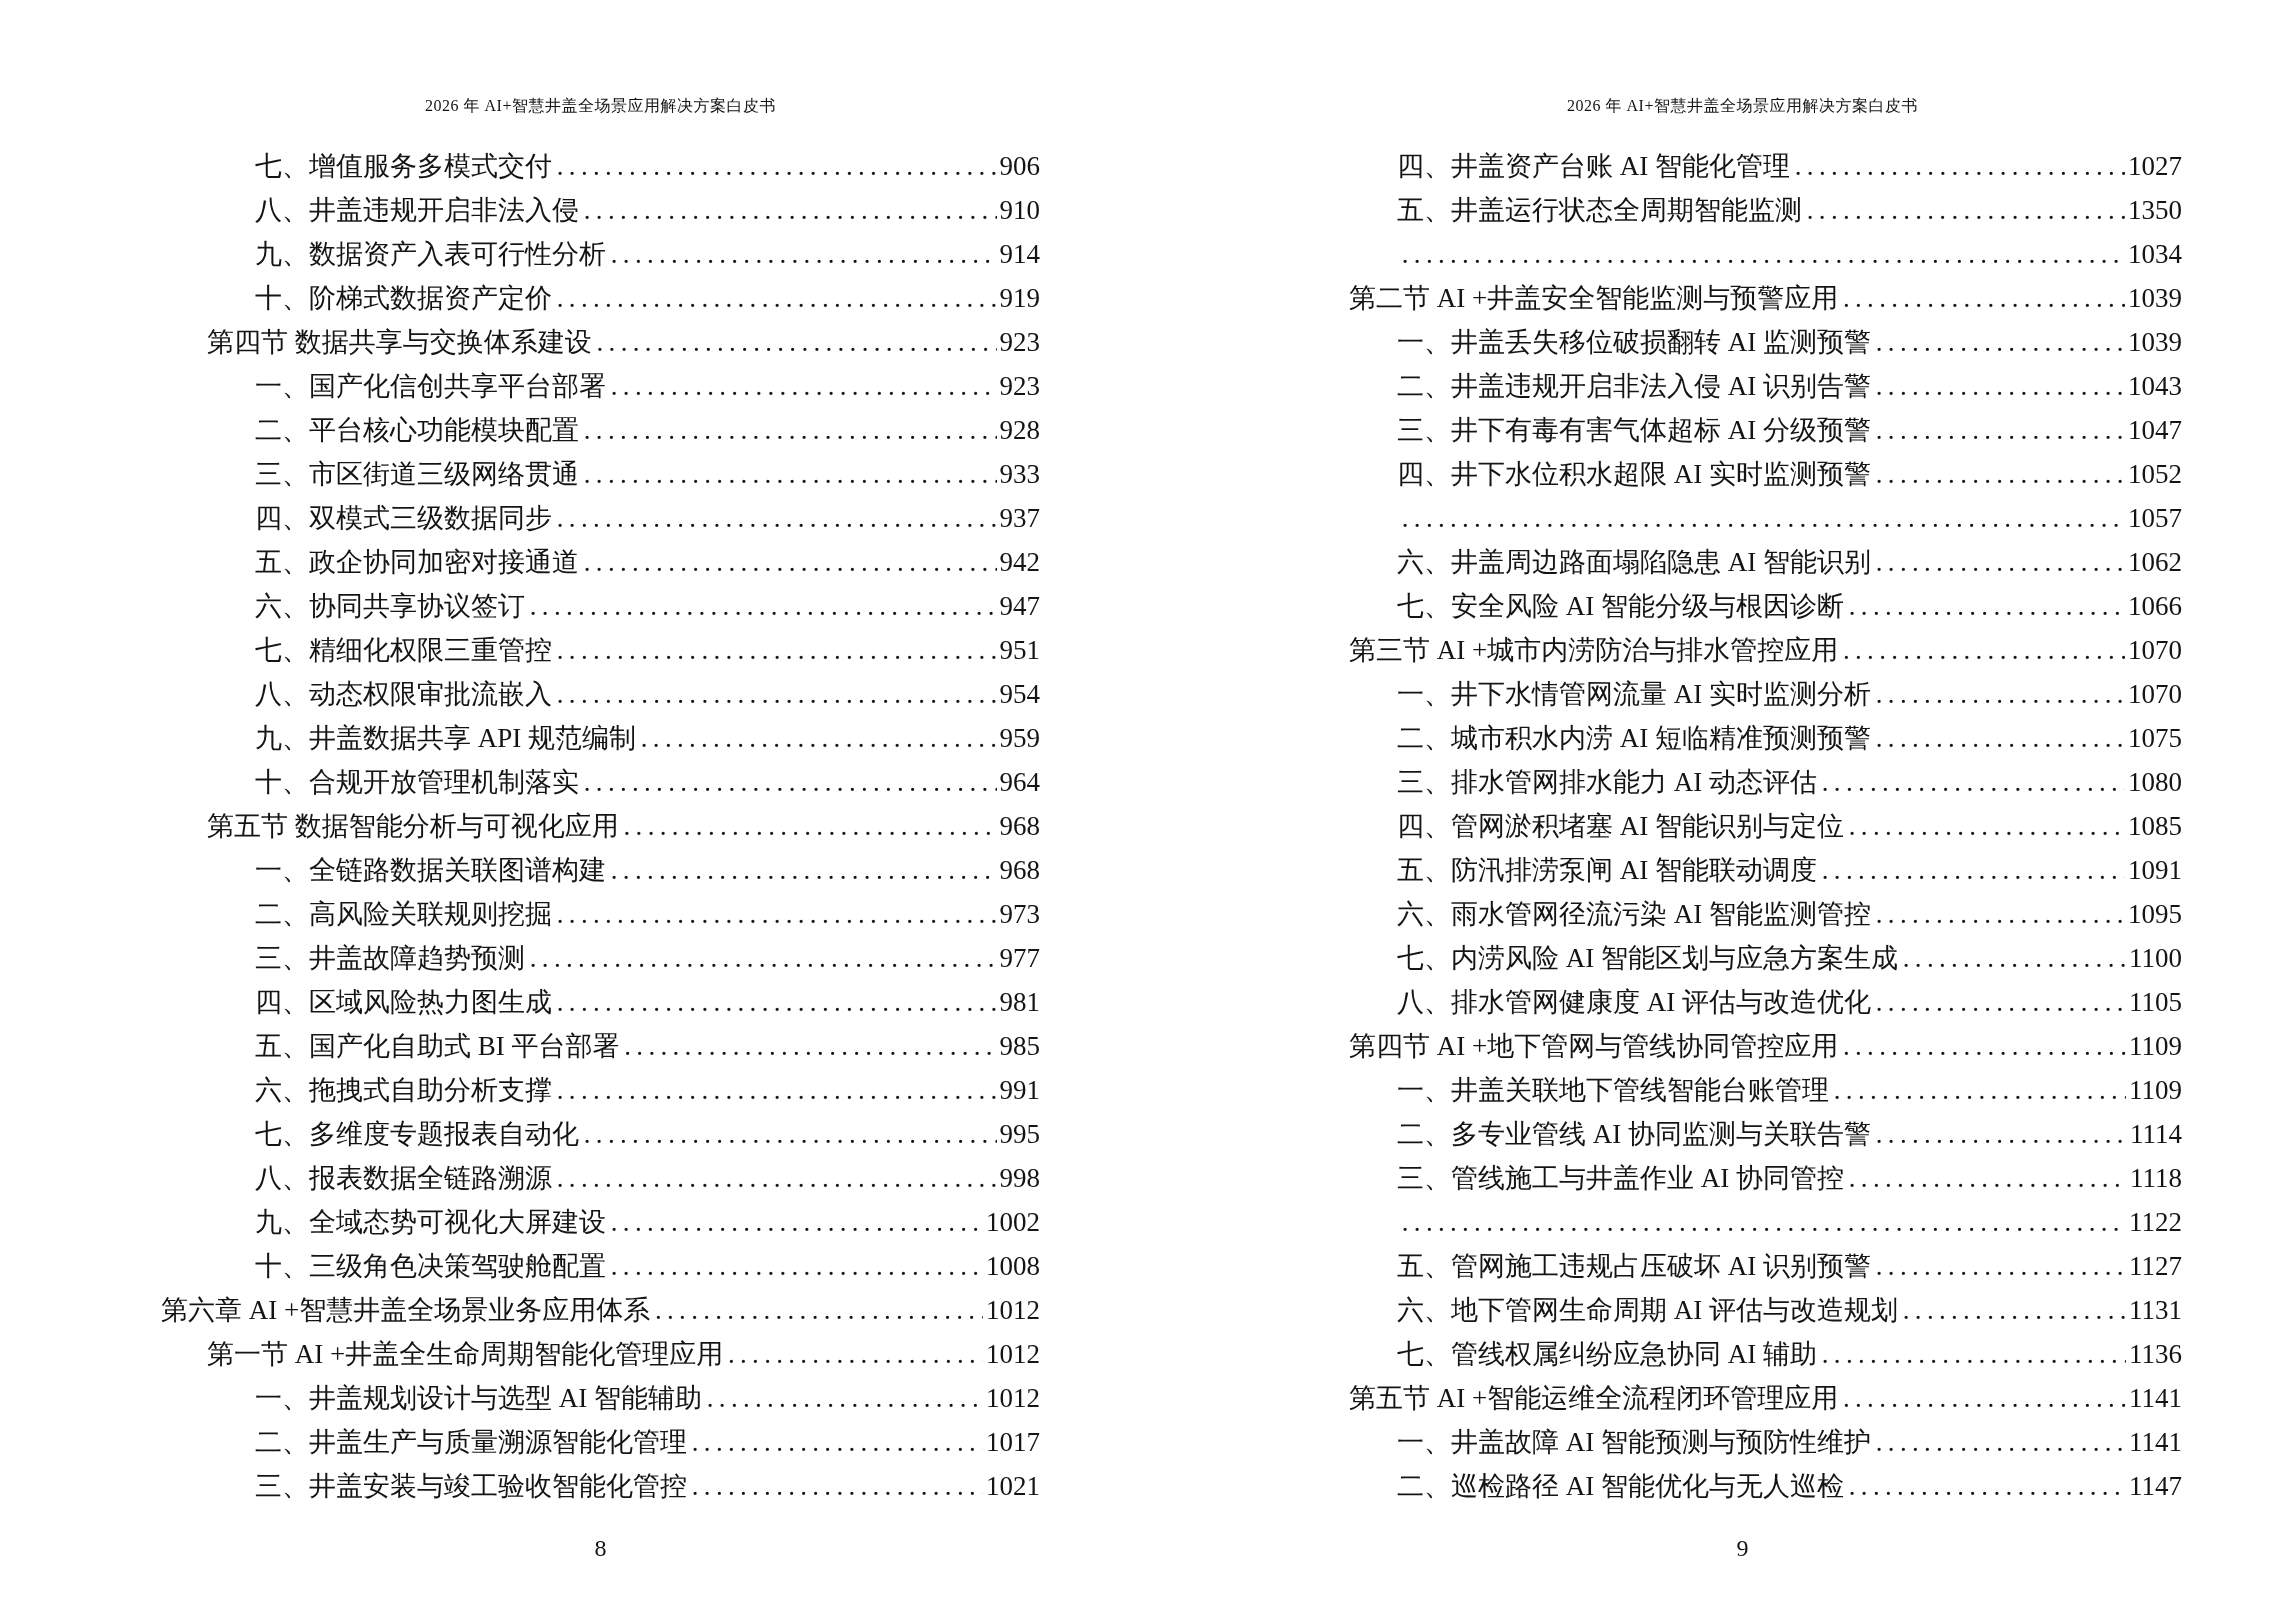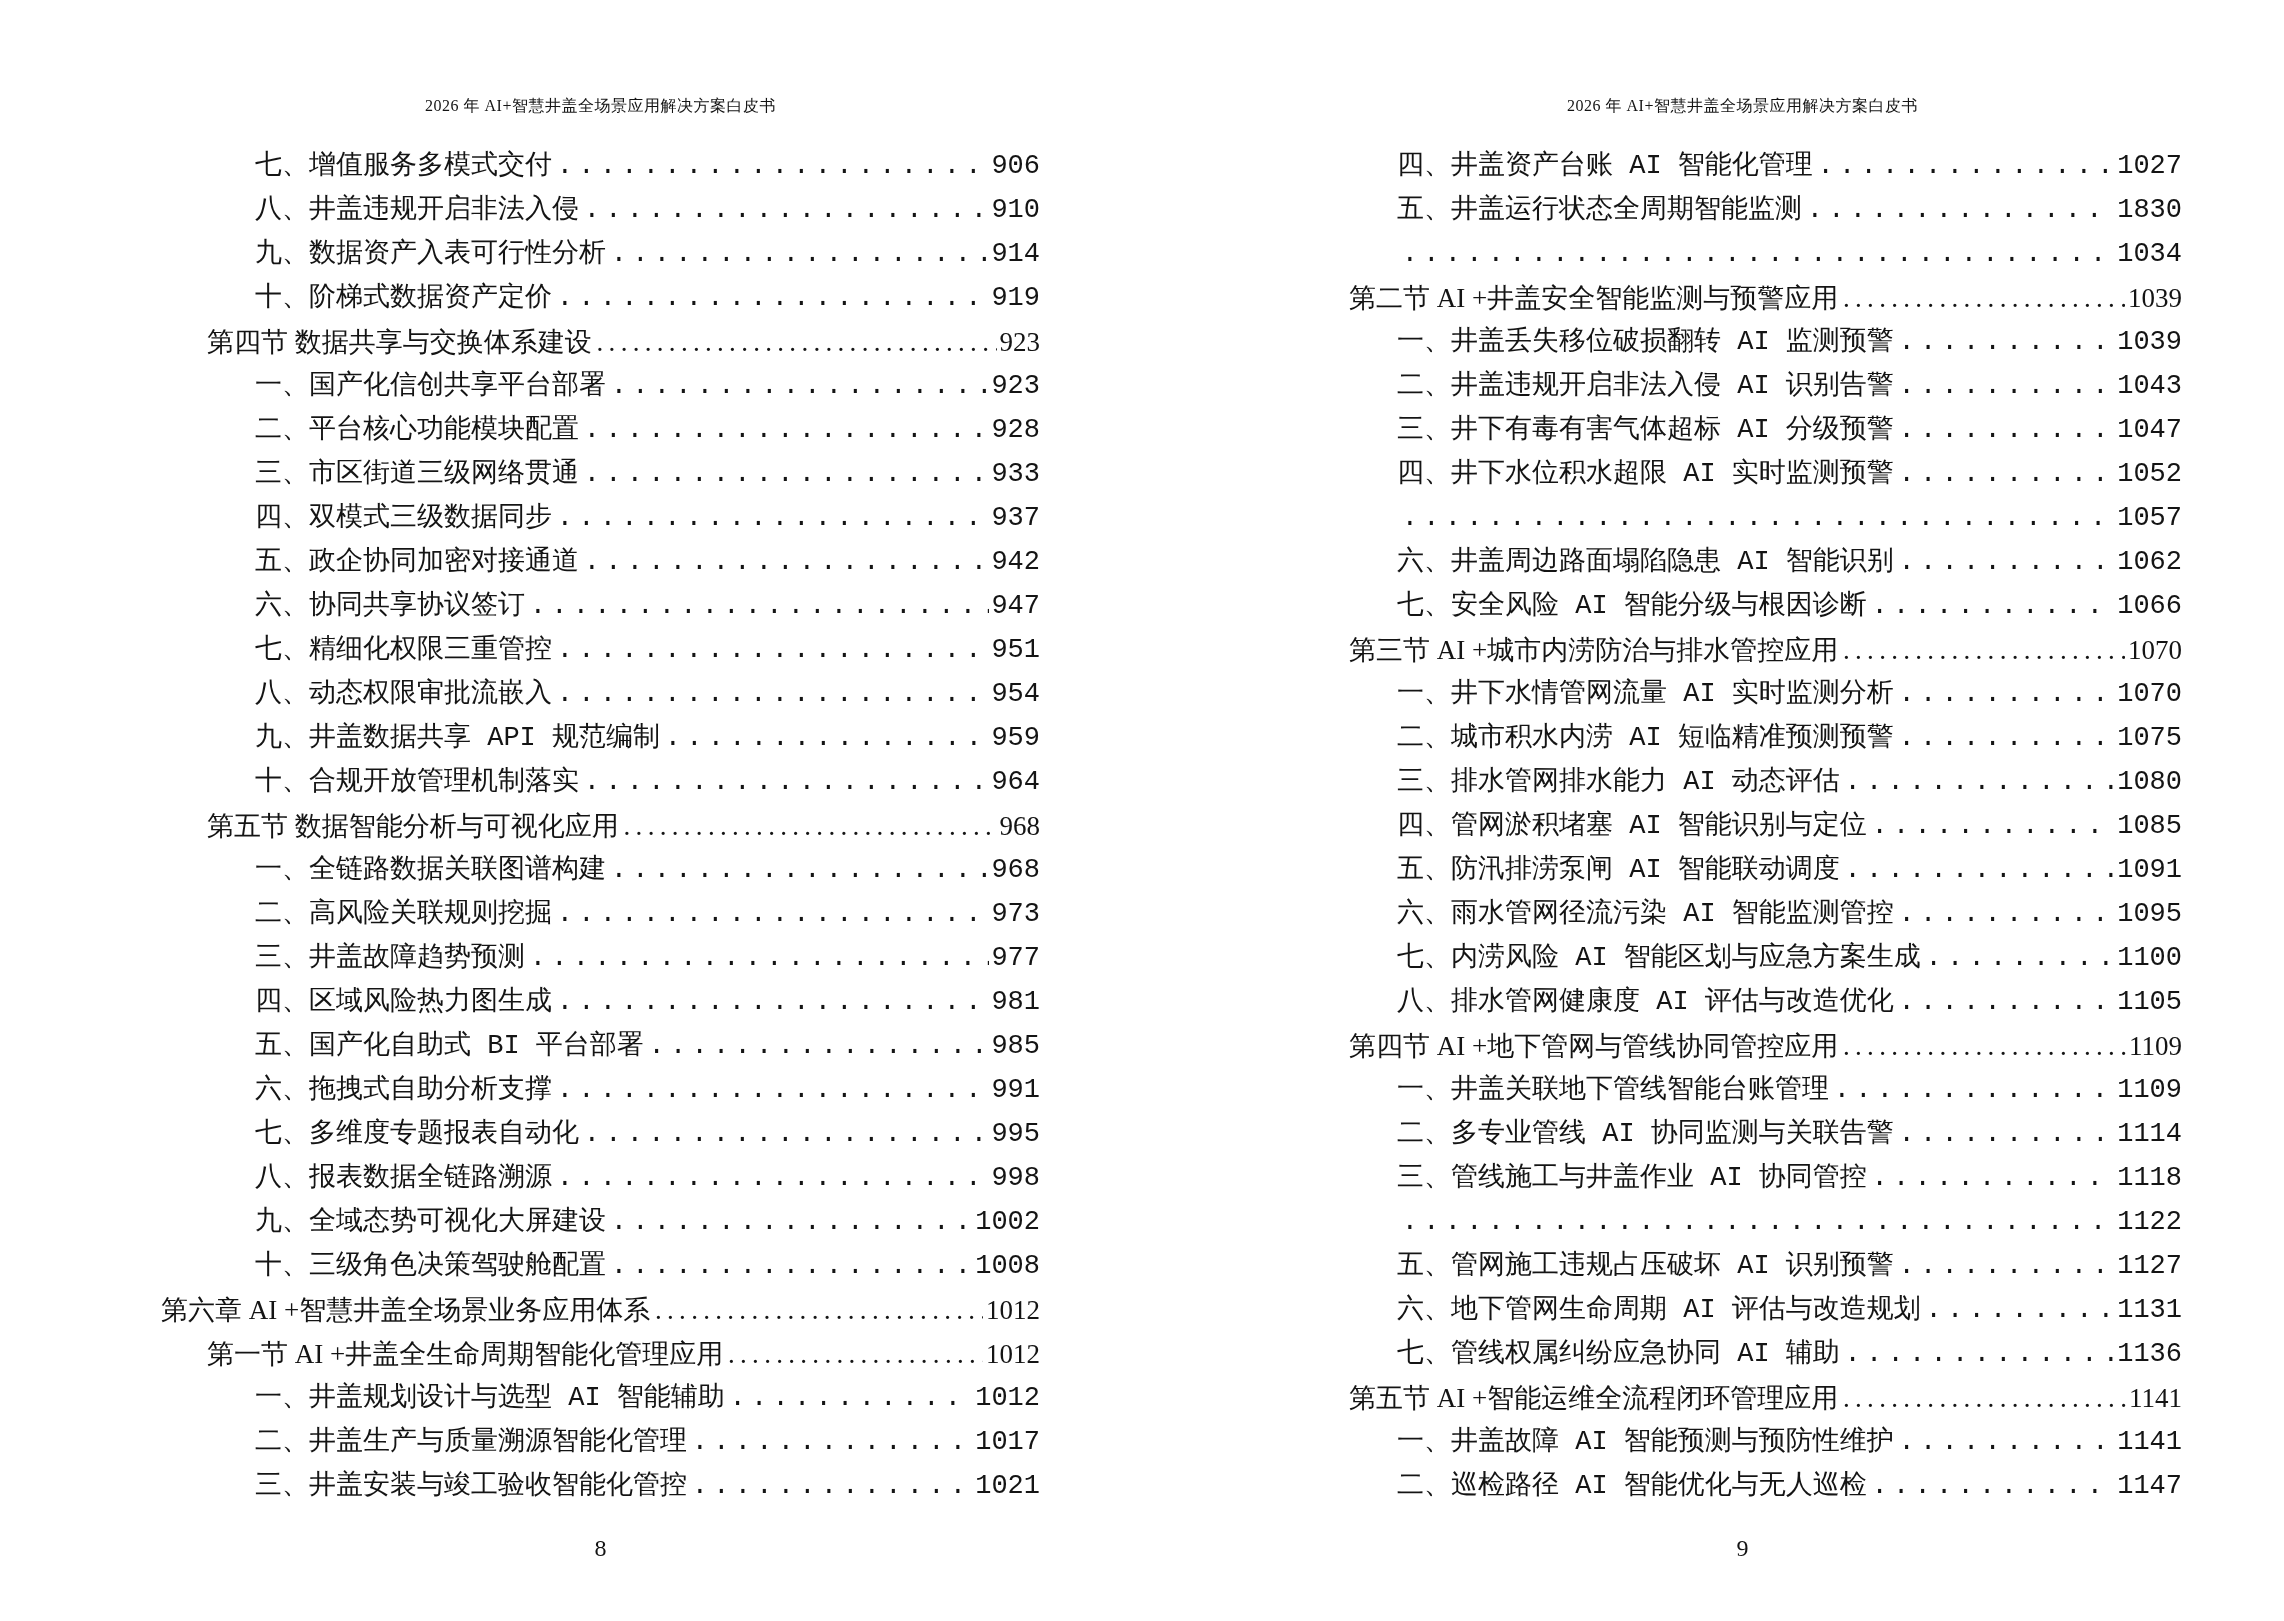--- a/index.html
+++ b/index.html
@@ -46,21 +46,21 @@
   .toc-row {
     display: flex;
     align-items: baseline;
     height: 44px;
     line-height: 44px;
     font-size: 27px;
     white-space: nowrap;
   }
   .toc-row.chapter { margin-left: 0; }
   .toc-row.section { margin-left: 46px; align-items: center; }
-  .toc-row.item    { margin-left: 94px; font-family: Liberation Mono, monospace; }
+  .toc-row.item    { margin-left: 94px; }
   .toc-title {
     flex: 0 0 auto;
     white-space: nowrap;
   }
   .dots {
     flex: 1 1 auto;
     overflow: hidden;
     white-space: nowrap;
     letter-spacing: 5.3px;
     margin: 0 2.9px 0 4.8px;
@@ -283,21 +283,21 @@
 
         <div class="toc-row item">
           <span class="toc-title">四、井盖资产台账 AI 智能化管理</span>
           <span class="dots">............................................................................................................................................</span>
           <span class="toc-page">1027</span>
         </div>
 
         <div class="toc-row item">
           <span class="toc-title">五、井盖运行状态全周期智能监测</span>
           <span class="dots">............................................................................................................................................</span>
-          <span class="toc-page">1830</span>
+          <span class="toc-page">1350</span>
         </div>
 
         <div class="toc-row item">
           <span class="dots">............................................................................................................................................</span>
           <span class="toc-page">1034</span>
         </div>
 
         <div class="toc-row section">
           <span class="toc-title">第二节 AI +井盖安全智能监测与预警应用</span>
           <span class="dots">............................................................................................................................................</span>

